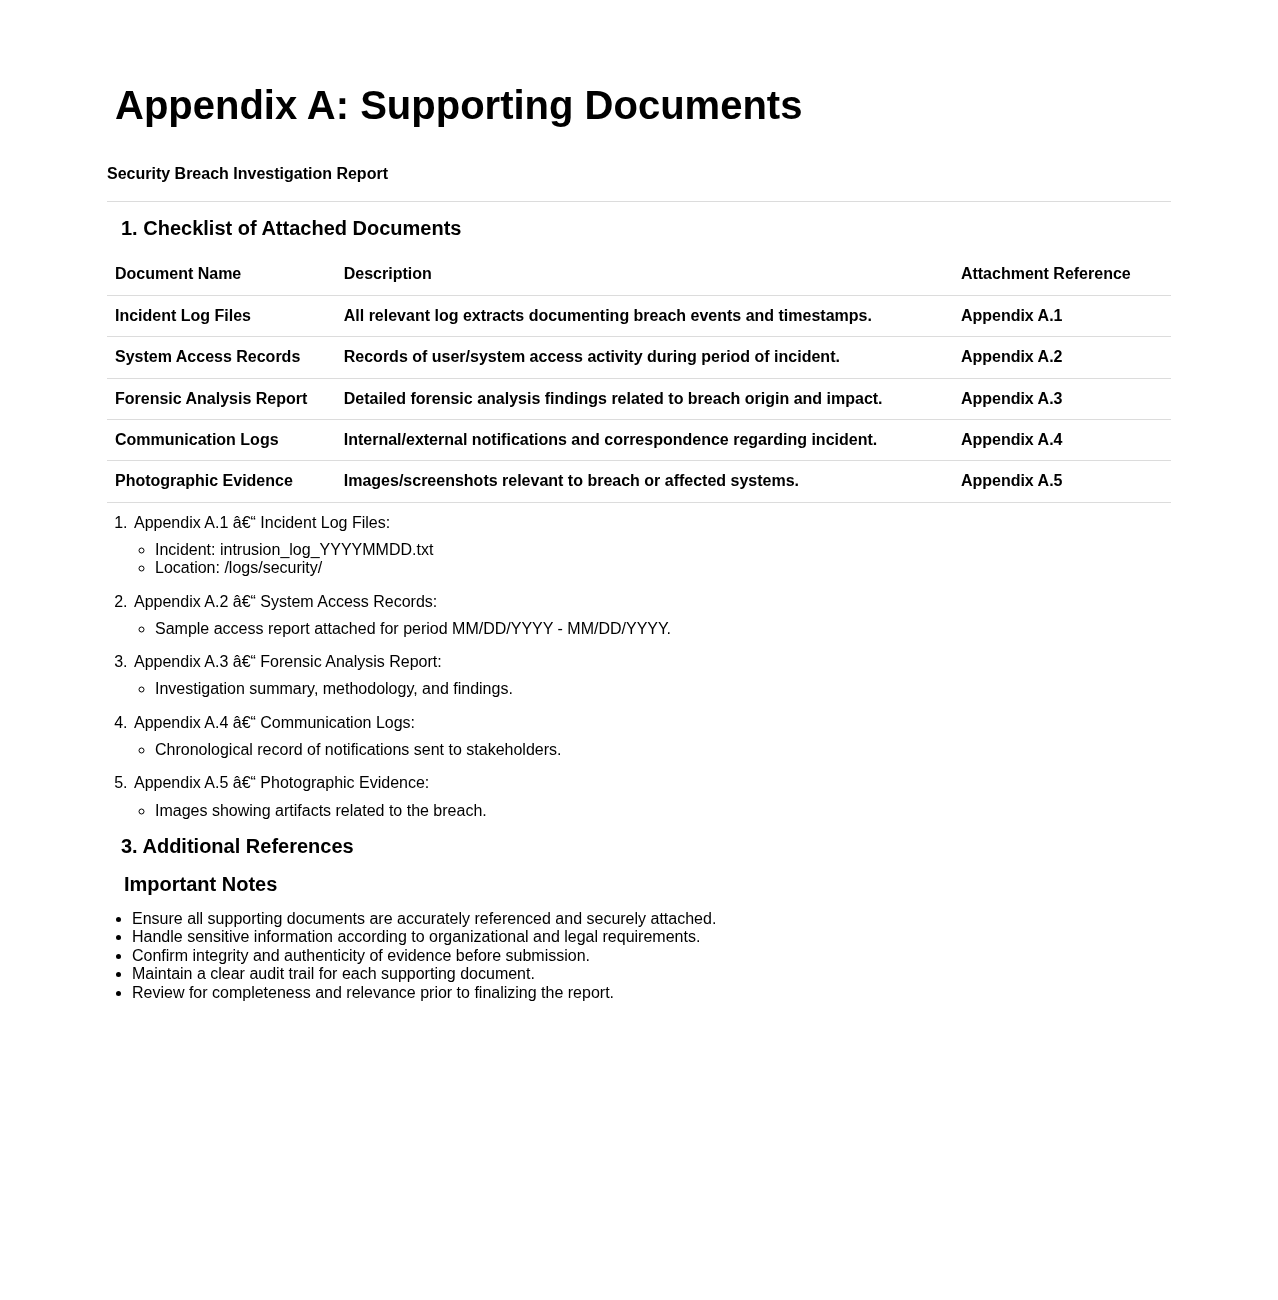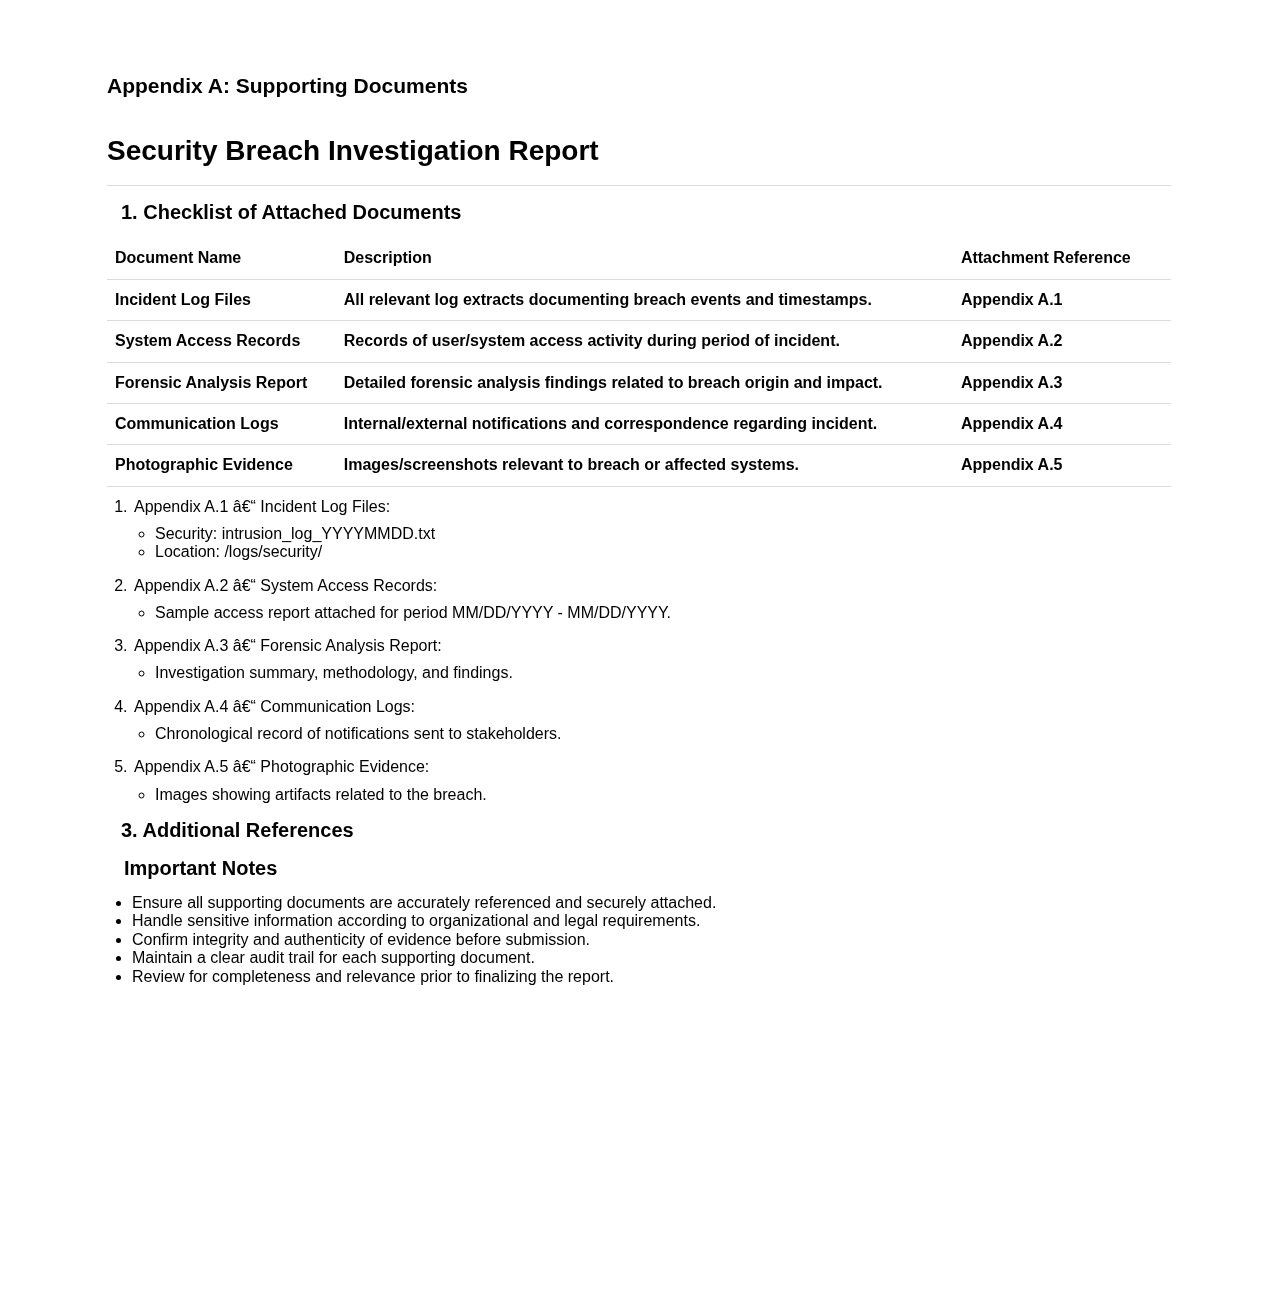--- a/index.html
+++ b/index.html
@@ -11,27 +11,27 @@
     font-size: 16px;
     line-height: 1.15;
   }
   .page {
     width: 1064px;
     margin: 0 auto;
     padding-top: 74px;
     padding-bottom: 220px;
   }
   h1.doc-title {
-    font-size: 21px;
-    font-weight: bold;
-    margin: 0;
+    font-size: 40px;
+    font-weight: bold;
+    margin: 8px;
     line-height: 1.15;
   }
   h2.doc-subtitle {
-    font-size: 28px;
+    font-size: 16px;
     font-weight: bold;
     margin: 37px 0 0 0;
     line-height: 1.15;
   }
   hr.rule {
     border: none;
     border-top: 1px solid #dcdcdc;
     margin: 18px 0 0 0;
     height: 0;
   }
@@ -150,21 +150,21 @@
         <td>Appendix A.5</td>
       </tr>
     </tbody>
   </table>
 
 
   <ol class="details-list">
     <li>
       <span class="item-label">Appendix A.1 â€“ Incident Log Files:</span>
       <ul class="sub-list">
-        <li>Security: intrusion_log_YYYYMMDD.txt</li>
+        <li>Incident: intrusion_log_YYYYMMDD.txt</li>
         <li>Location: /logs/security/</li>
       </ul>
     </li>
     <li>
       <span class="item-label">Appendix A.2 â€“ System Access Records:</span>
       <ul class="sub-list">
         <li>Sample access report attached for period MM/DD/YYYY - MM/DD/YYYY.</li>
       </ul>
     </li>
     <li>

